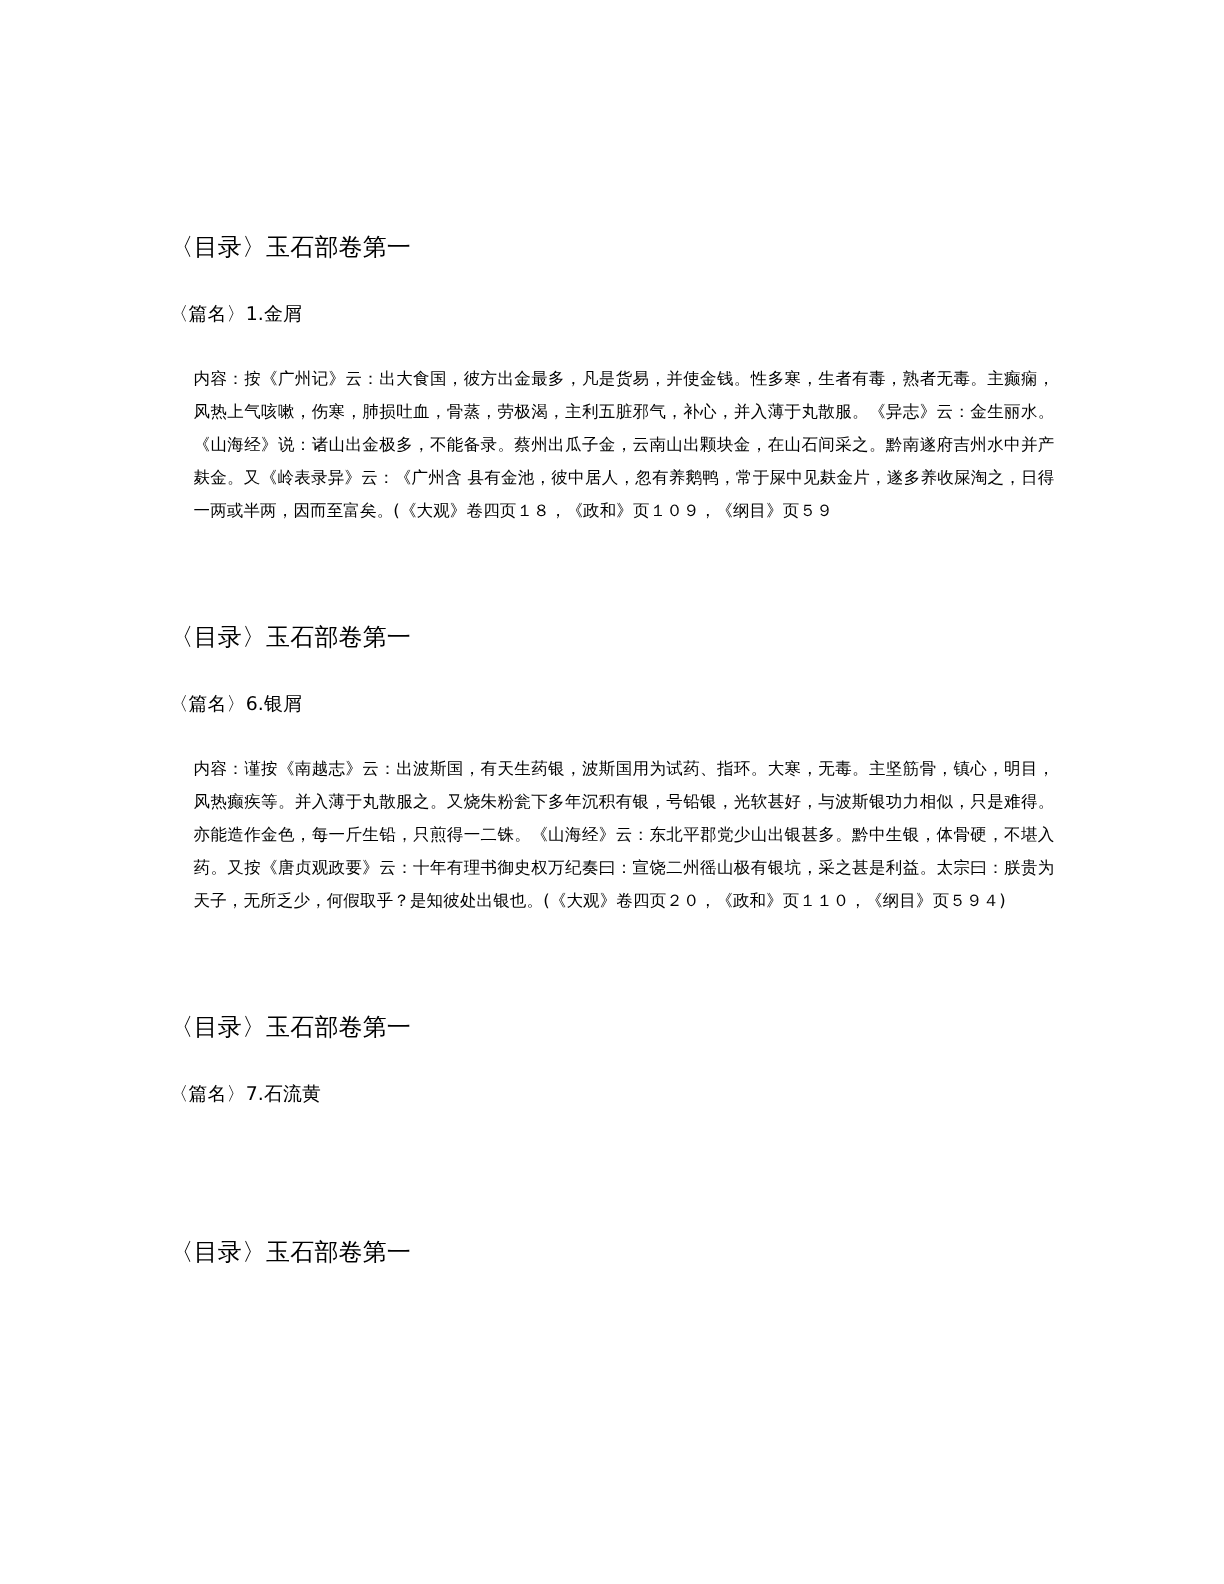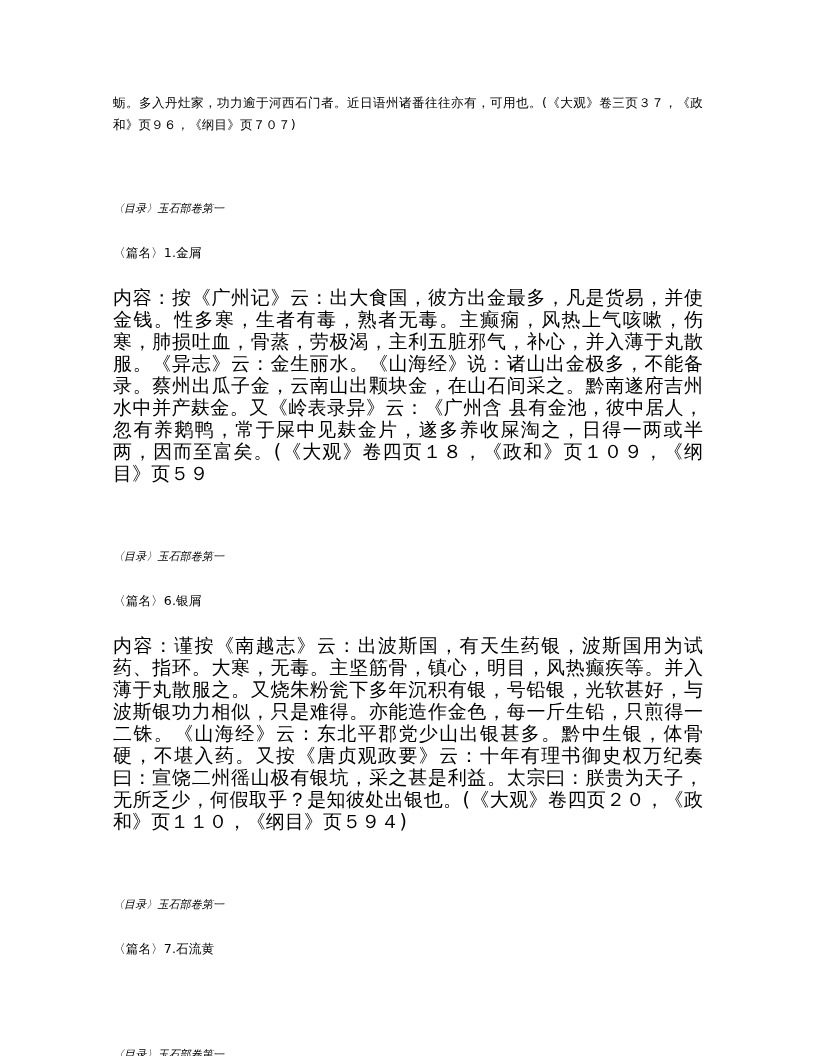--- a/index.html
+++ b/index.html
@@ -31,43 +31,40 @@
     text-align: justify;
     text-justify: inter-ideograph;
     letter-spacing: 0.1px;
   }
   .para {
     margin-bottom: 0;
   }
   .gap-xl { height: 62px; }
   .gap-m  { height: 22px; }
   .meta {
-    font-size: 11px;
+    font-size: 16px;
     line-height: 22px;
-    font-style: italic;
   }
   .entry-title {
     font-size: 12.6px;
     line-height: 22px;
   }
   .content {
-    font-size: 19px;
+    font-size: 11px;
     line-height: 22px;
     text-align: justify;
     text-justify: inter-ideograph;
+    margin-left: 16px;
   }
 </style>
 </head>
 <body>
 
 <div class="page">
 
-  <div class="block">
-    <p class="para">蛎。多入丹灶家，功力逾于河西石门者。近日语州诸番往往亦有，可用也。(《大观》卷三页３７，《政和》页９６，《纲目》页７０７)</p>
-  </div>
 
   <div class="gap-xl"></div>
 
   <div class="block">
     <p class="meta">〈目录〉玉石部卷第一</p>
     <div class="gap-m"></div>
     <p class="entry-title">〈篇名〉1.金屑</p>
     <div class="gap-m"></div>
     <p class="content">内容：按《广州记》云：出大食国，彼方出金最多，凡是货易，并使金钱。性多寒，生者有毒，熟者无毒。主癫痫，风热上气咳嗽，伤寒，肺损吐血，骨蒸，劳极渴，主利五脏邪气，补心，并入薄于丸散服。《异志》云：金生丽水。《山海经》说：诸山出金极多，不能备录。蔡州出瓜子金，云南山出颗块金，在山石间采之。黔南遂府吉州水中并产麸金。又《岭表录异》云：《广州含  县有金池，彼中居人，忽有养鹅鸭，常于屎中见麸金片，遂多养收屎淘之，日得一两或半两，因而至富矣。(《大观》卷四页１８，《政和》页１０９，《纲目》页５９</p>
   </div>

